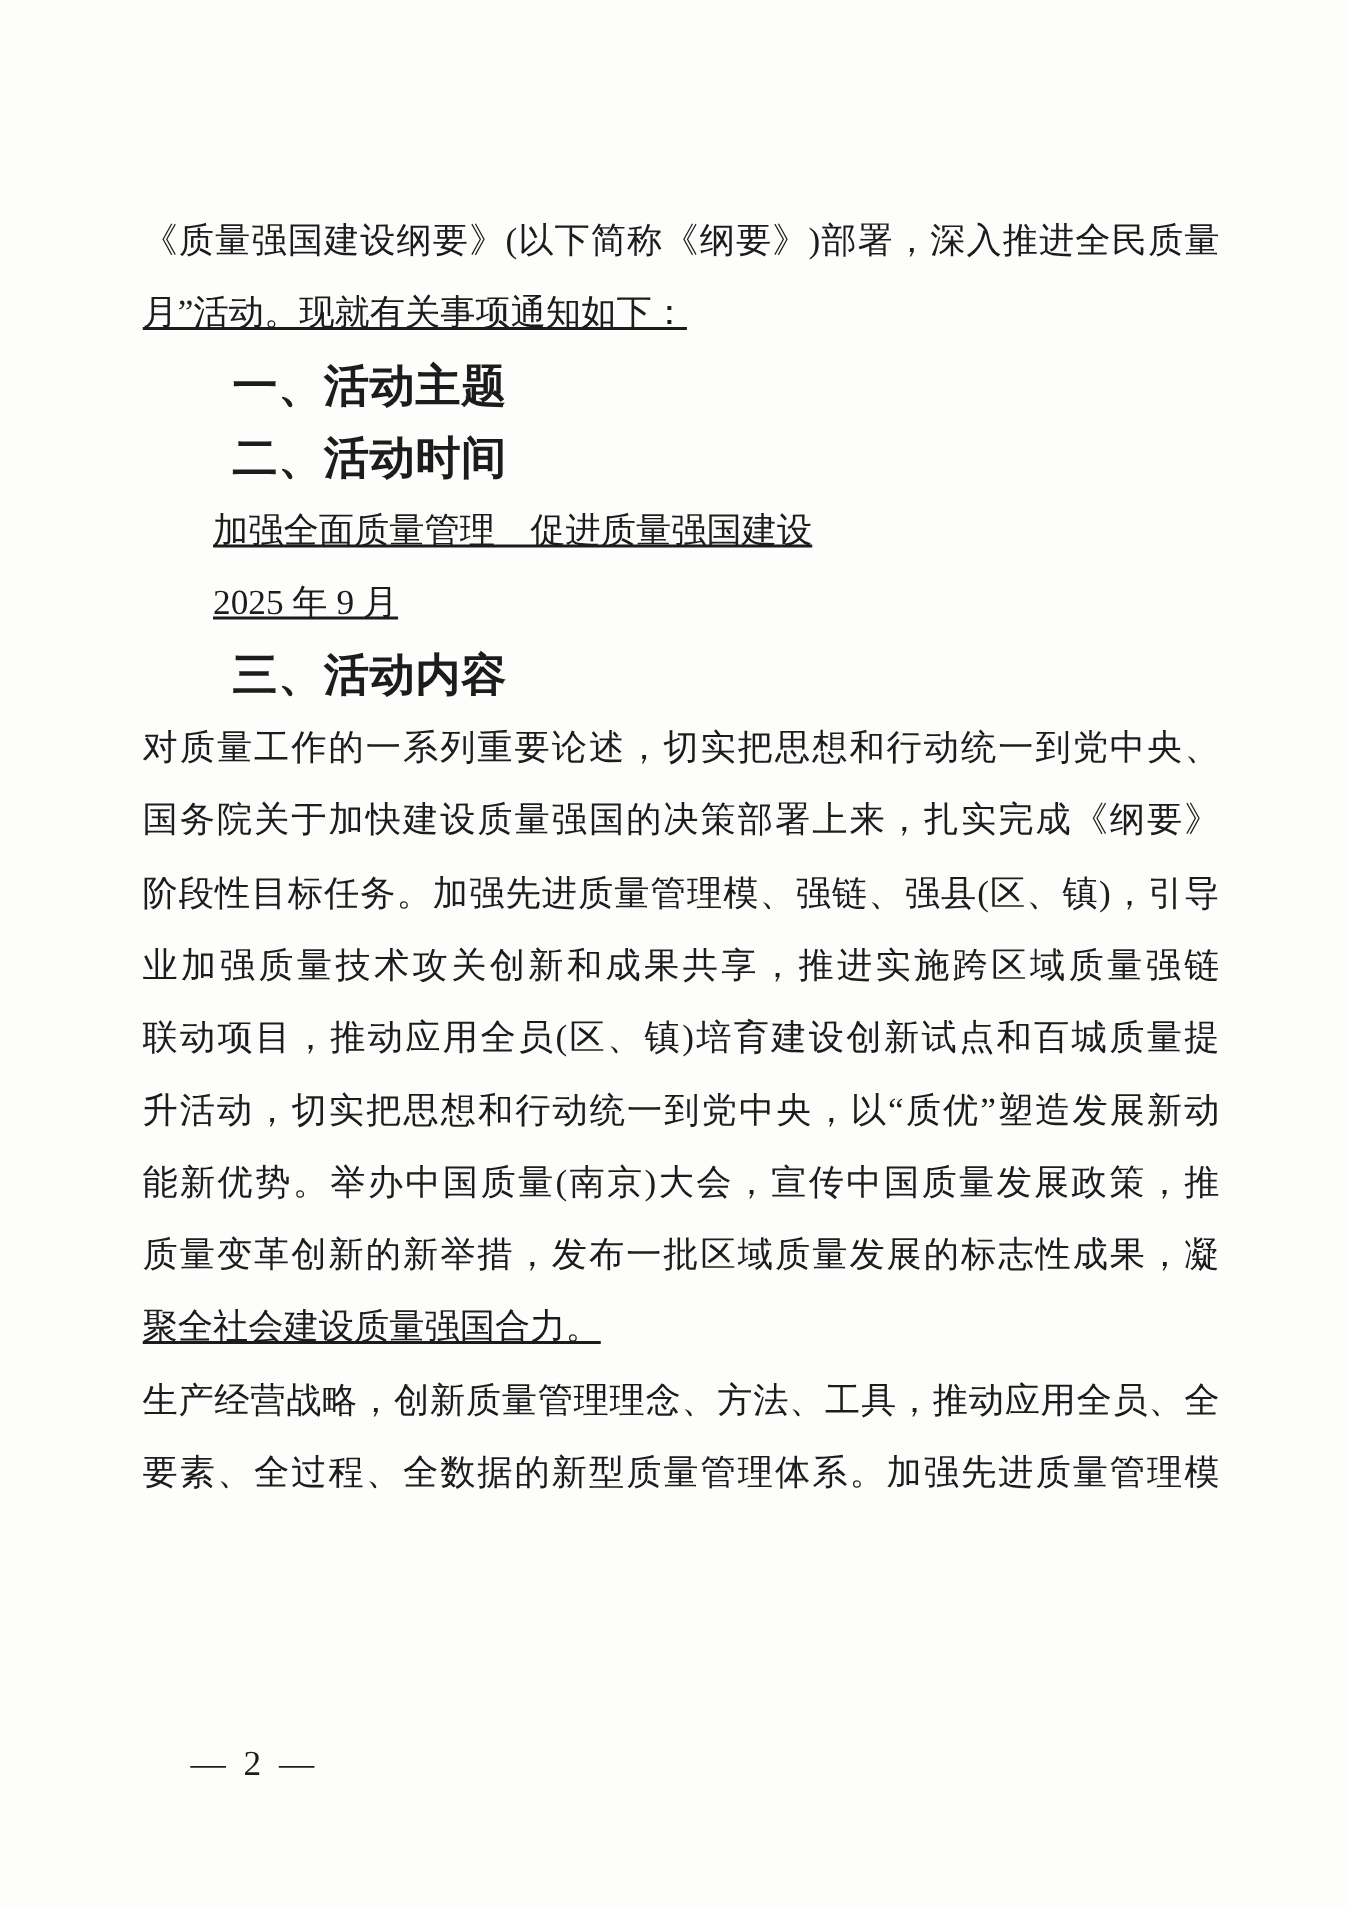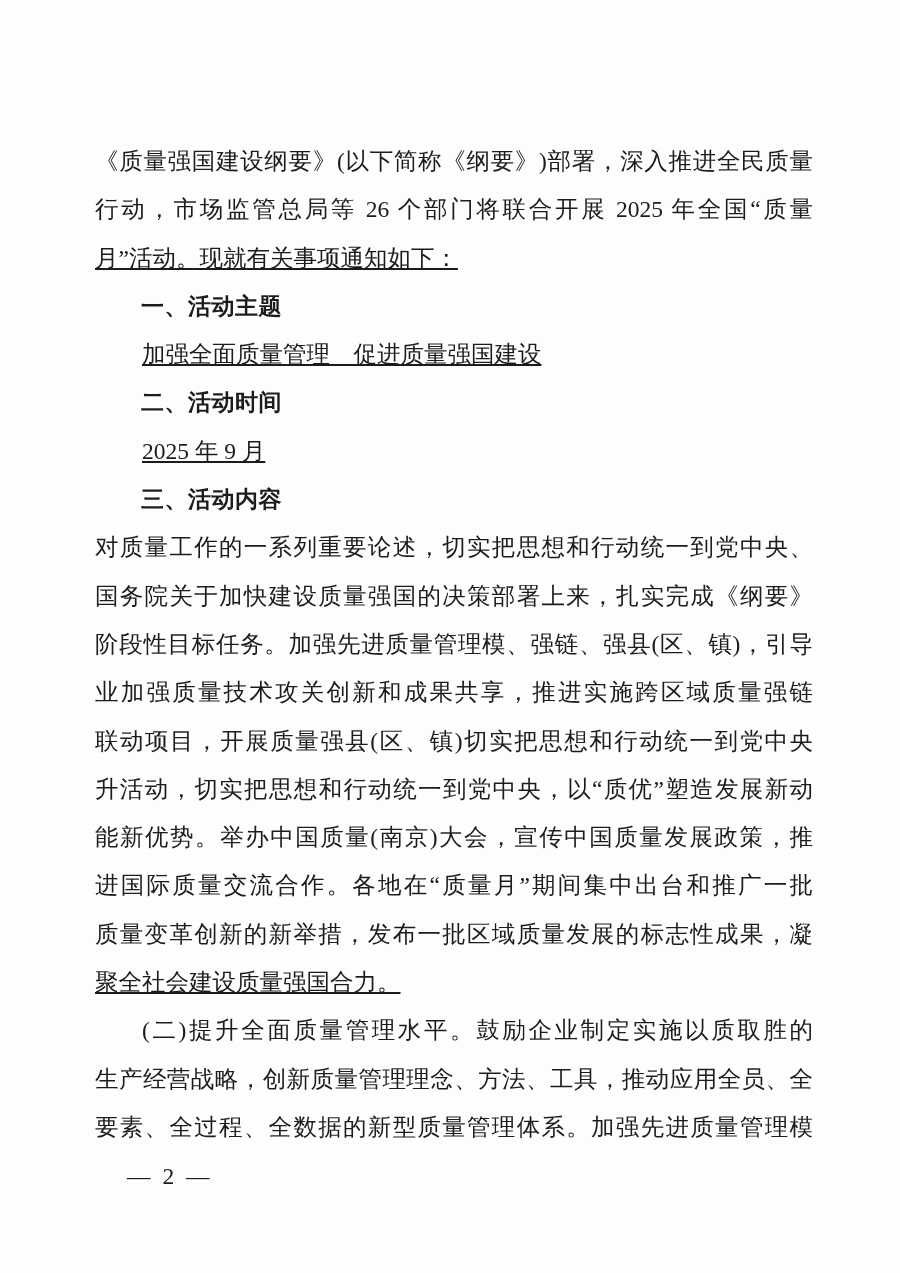--- a/index.html
+++ b/index.html
@@ -34,21 +34,21 @@
   .line.para-end {
     text-align-last: left;
     text-decoration: underline;
   }
   .line.indent {
     text-indent: 2em;
   }
   .line.heading {
     font-family: "Liberation Sans", "DejaVu Sans", sans-serif;
     font-weight: bold;
-    font-size: 23px;
+    font-size: 30px;
     text-align-last: left;
     text-indent: 2em;
     letter-spacing: 0.5px;
   }
   .page-number {
     position: absolute;
     left: 127px;
     top: 1152px;
     font-size: 23.5px;
     line-height: 48px;
@@ -57,43 +57,40 @@
   }
 </style>
 </head>
 <body>
 
 <div class="page">
 
   <div class="text-block">
 
     <div class="line">《质量强国建设纲要》(以下简称《纲要》)部署，深入推进全民质量</div>
-    <div class="line">行动，市场监管总局等 26 个部门将联合开展 2025 年全国“质量</div>
     <div class="line para-end">月”活动。现就有关事项通知如下：</div>
 
     <div class="line heading">一、活动主题</div>
+    <div class="line heading">二、活动时间</div>
+
     <div class="line para-end indent">加强全面质量管理　促进质量强国建设</div>
-
-    <div class="line heading">二、活动时间</div>
     <div class="line para-end indent">2025 年 9 月</div>
 
     <div class="line heading">三、活动内容</div>
 
     <div class="line">对质量工作的一系列重要论述，切实把思想和行动统一到党中央、</div>
     <div class="line">国务院关于加快建设质量强国的决策部署上来，扎实完成《纲要》</div>
     <div class="line">阶段性目标任务。加强先进质量管理模、强链、强县(区、镇)，引导企</div>
     <div class="line">业加强质量技术攻关创新和成果共享，推进实施跨区域质量强链</div>
-    <div class="line">联动项目，开展质量强县(区、镇)切实把思想和行动统一到党中央</div>
+    <div class="line">联动项目，推动应用全员(区、镇)培育建设创新试点和百城质量提</div>
     <div class="line">升活动，切实把思想和行动统一到党中央，以“质优”塑造发展新动</div>
     <div class="line">能新优势。举办中国质量(南京)大会，宣传中国质量发展政策，推</div>
-    <div class="line">进国际质量交流合作。各地在“质量月”期间集中出台和推广一批</div>
     <div class="line">质量变革创新的新举措，发布一批区域质量发展的标志性成果，凝</div>
     <div class="line para-end">聚全社会建设质量强国合力。</div>
 
-    <div class="line indent">(二)提升全面质量管理水平。鼓励企业制定实施以质取胜的</div>
     <div class="line">生产经营战略，创新质量管理理念、方法、工具，推动应用全员、全</div>
     <div class="line">要素、全过程、全数据的新型质量管理体系。加强先进质量管理模</div>
 
   </div>
 
   <div class="page-number">— 2 —</div>
 
 </div>
 
 </body></html>

